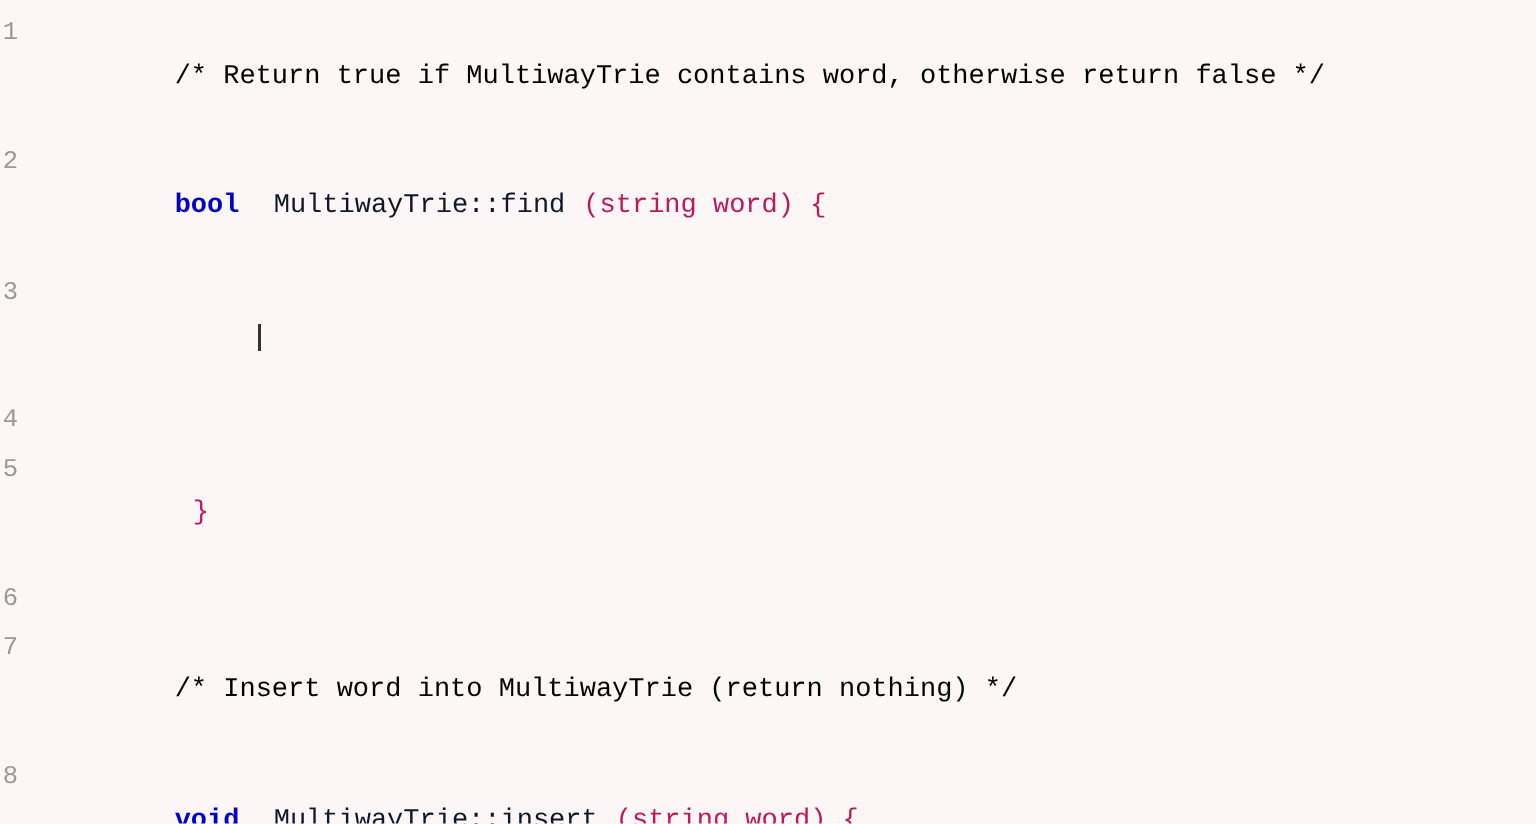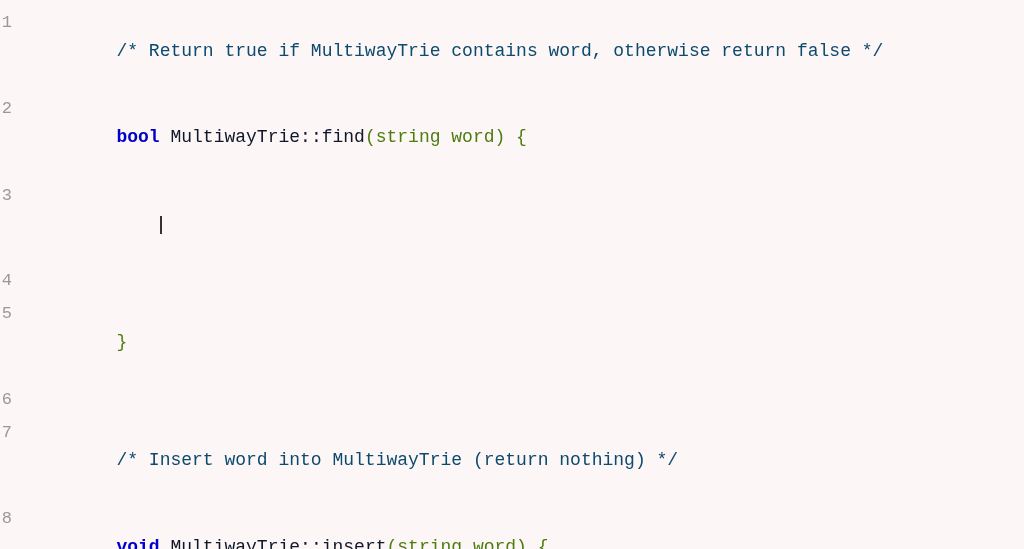--- a/index.html
+++ b/index.html
@@ -52,35 +52,36 @@
       flex-shrink: 0;
     }
 
     .line-content {
       flex: 1;
       white-space: pre;
       font-size: 18px;
     }
 
     .comment {
-      color: #0c4a6e;
+      color: #000000;
     }
 
     .keyword {
       color: #0000cc;
       font-weight: bold;
       text-align: center;
     }
 
     .function-name {
       color: #0f172a;
     }
 
     .plain {
-      color: #4d7c0f;
+      color: #be185d;
+      margin-left: 12px;
     }
 
     .cursor {
       display: inline-block;
       width: 2px;
       height: 1em;
       background-color: #333;
       vertical-align: text-bottom;
       animation: blink 1s step-end infinite;
     }

